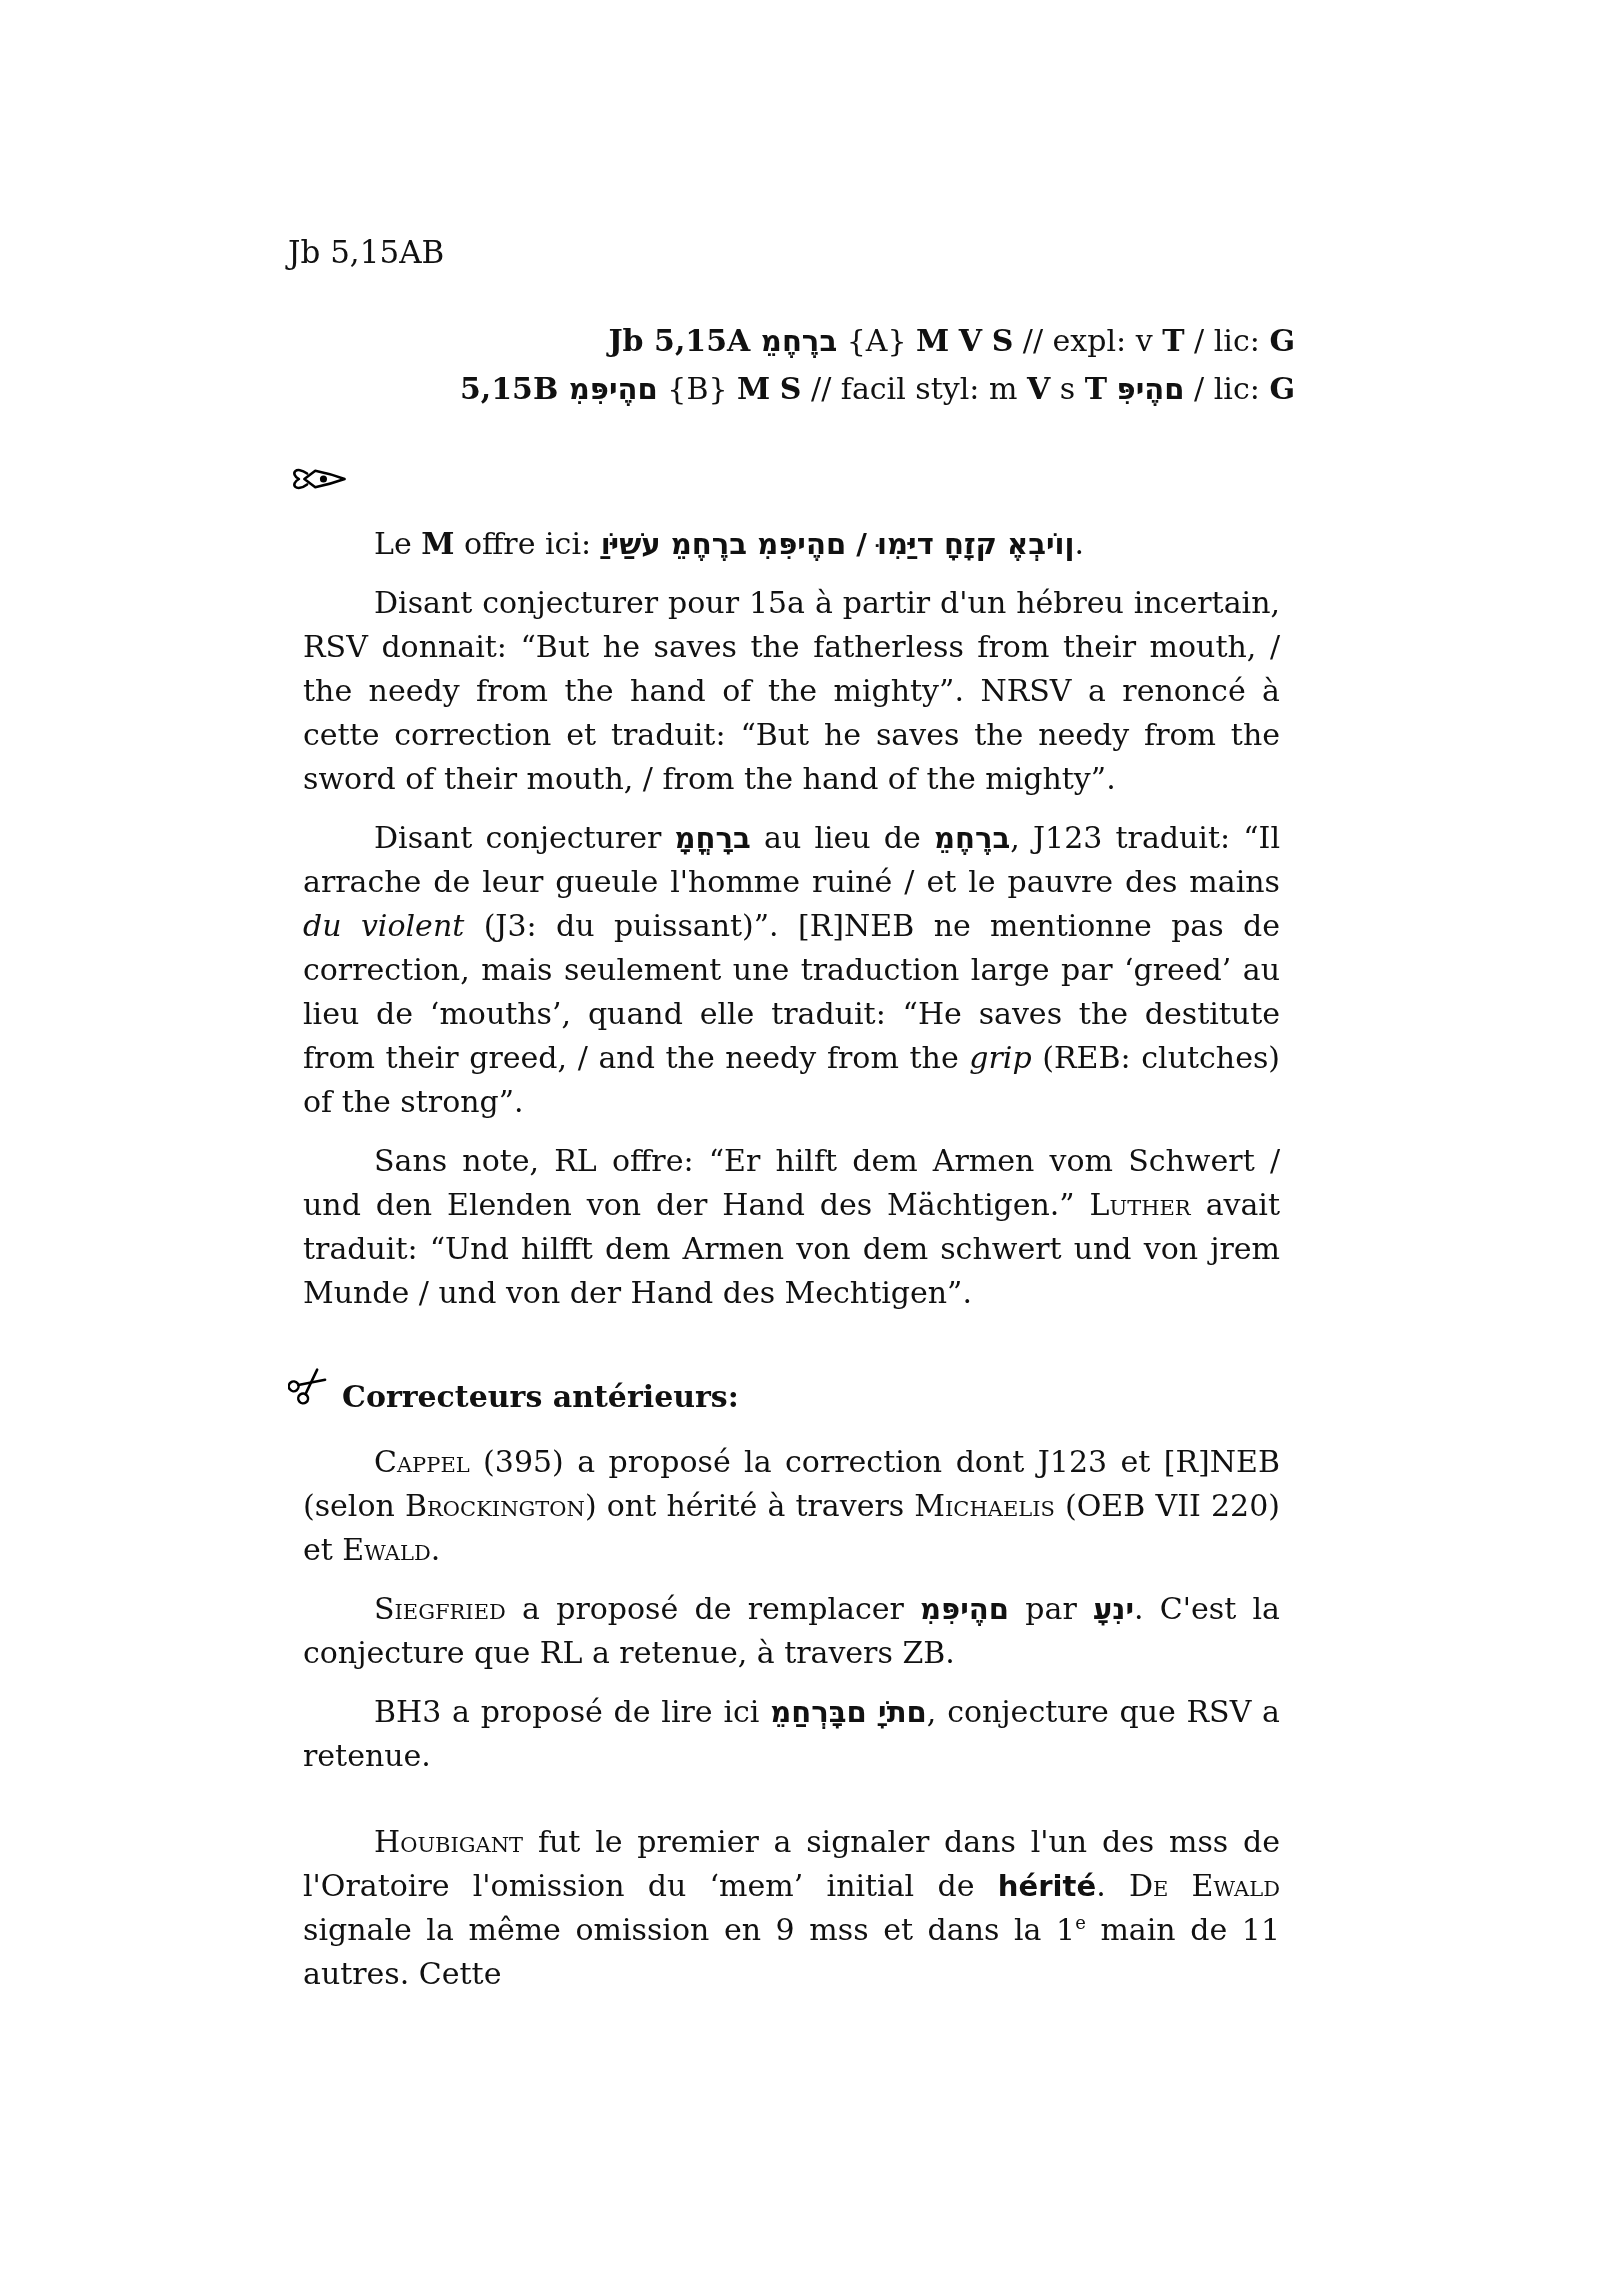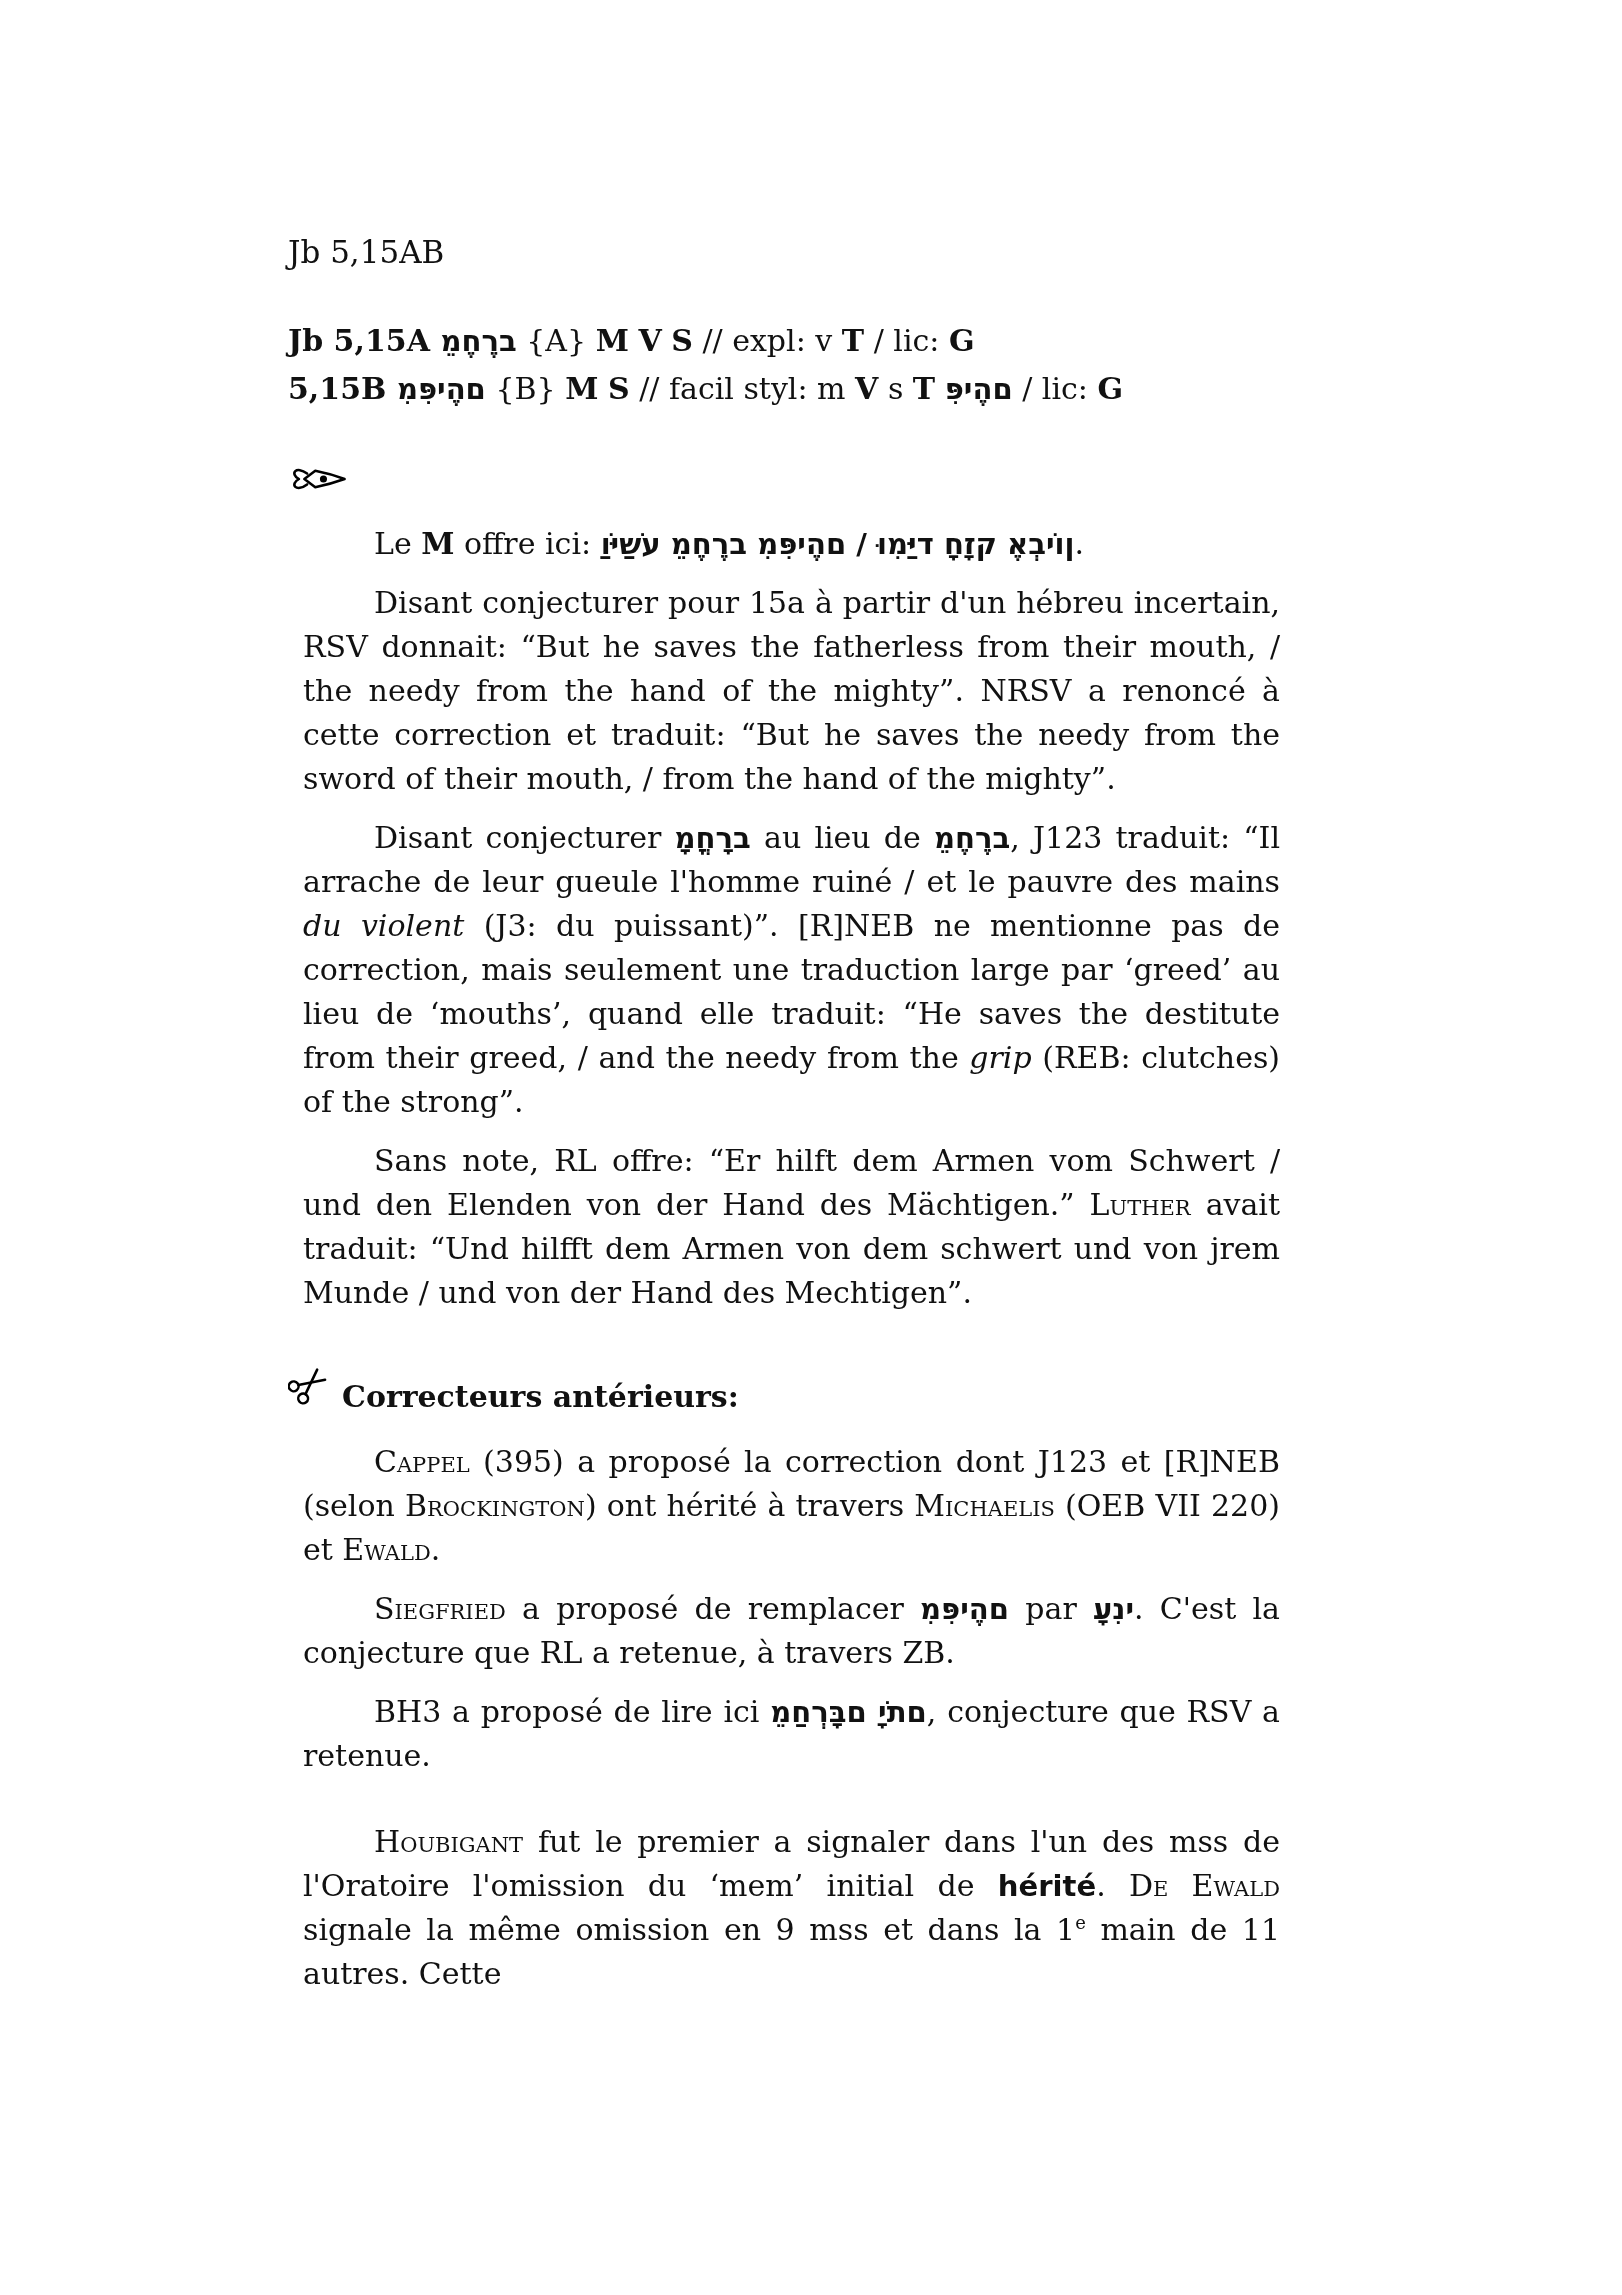--- a/index.html
+++ b/index.html
@@ -20,21 +20,21 @@
     font-size:31px;
     font-weight:normal;
     margin:0 0 43px 0;
     line-height:44px;
   }
   .apparatus{margin:0;}
   .app-line{
     margin:0;
     font-size:30px;
     line-height:47px;
-    text-align:left;
+    text-align:right;
   }
   .section{margin-top:42px;}
   .sec-head{
     font-size:30px;
     font-weight:bold;
     margin:0 0 0 0;
     line-height:47px;
     white-space:nowrap;
   }
   .sec-head .icon{

